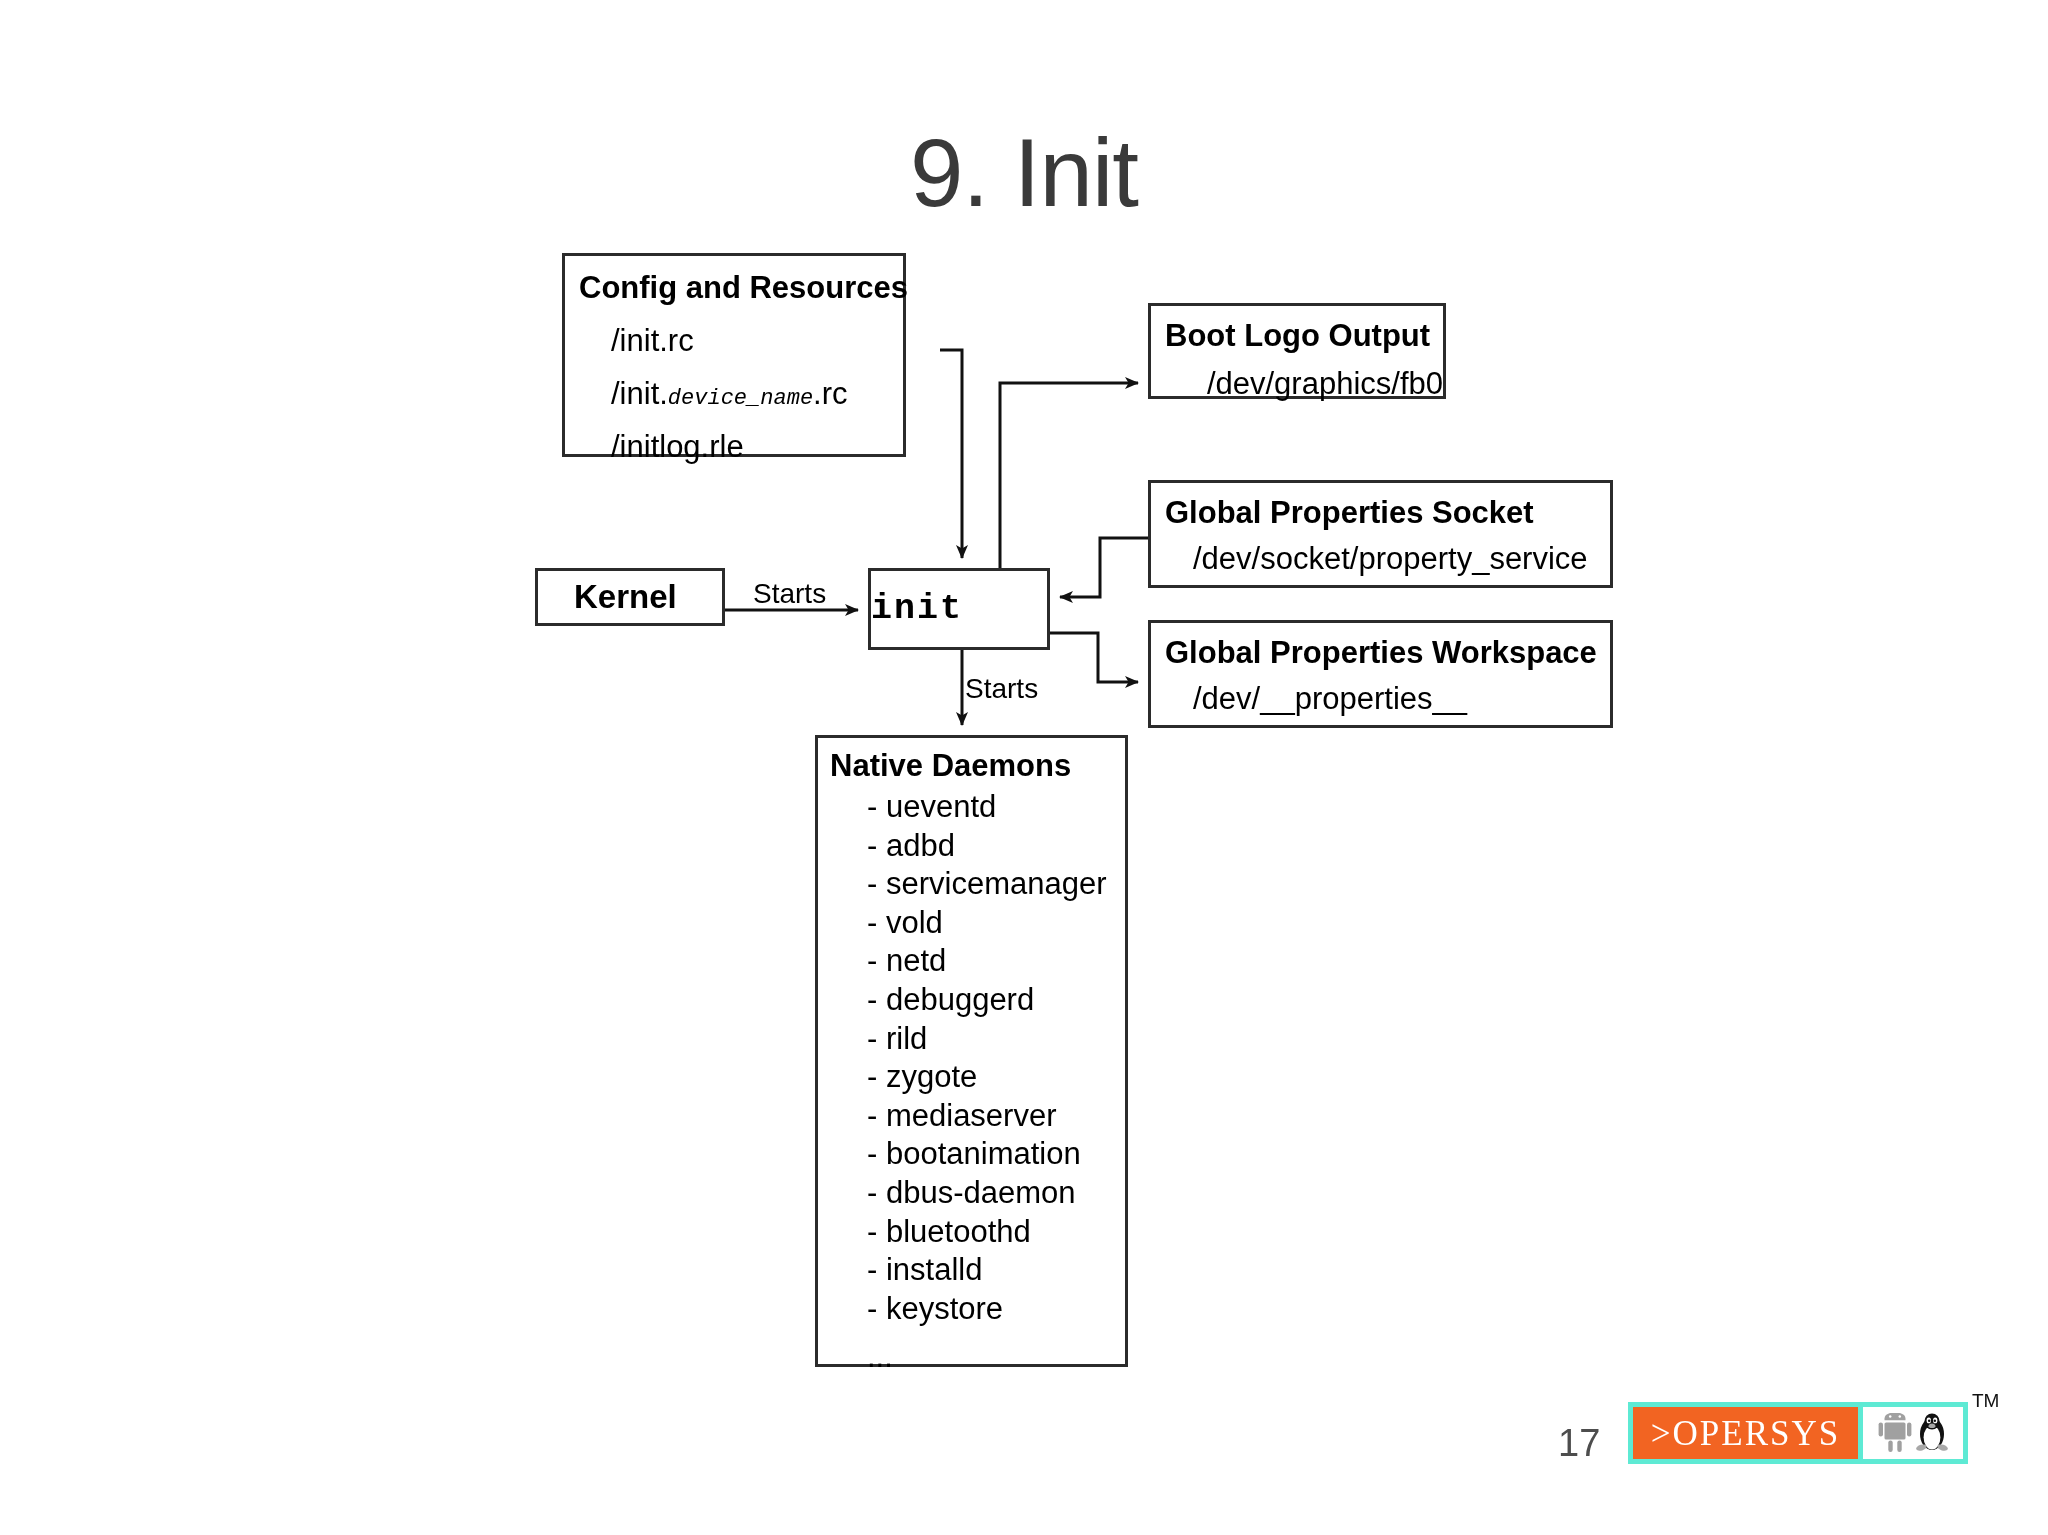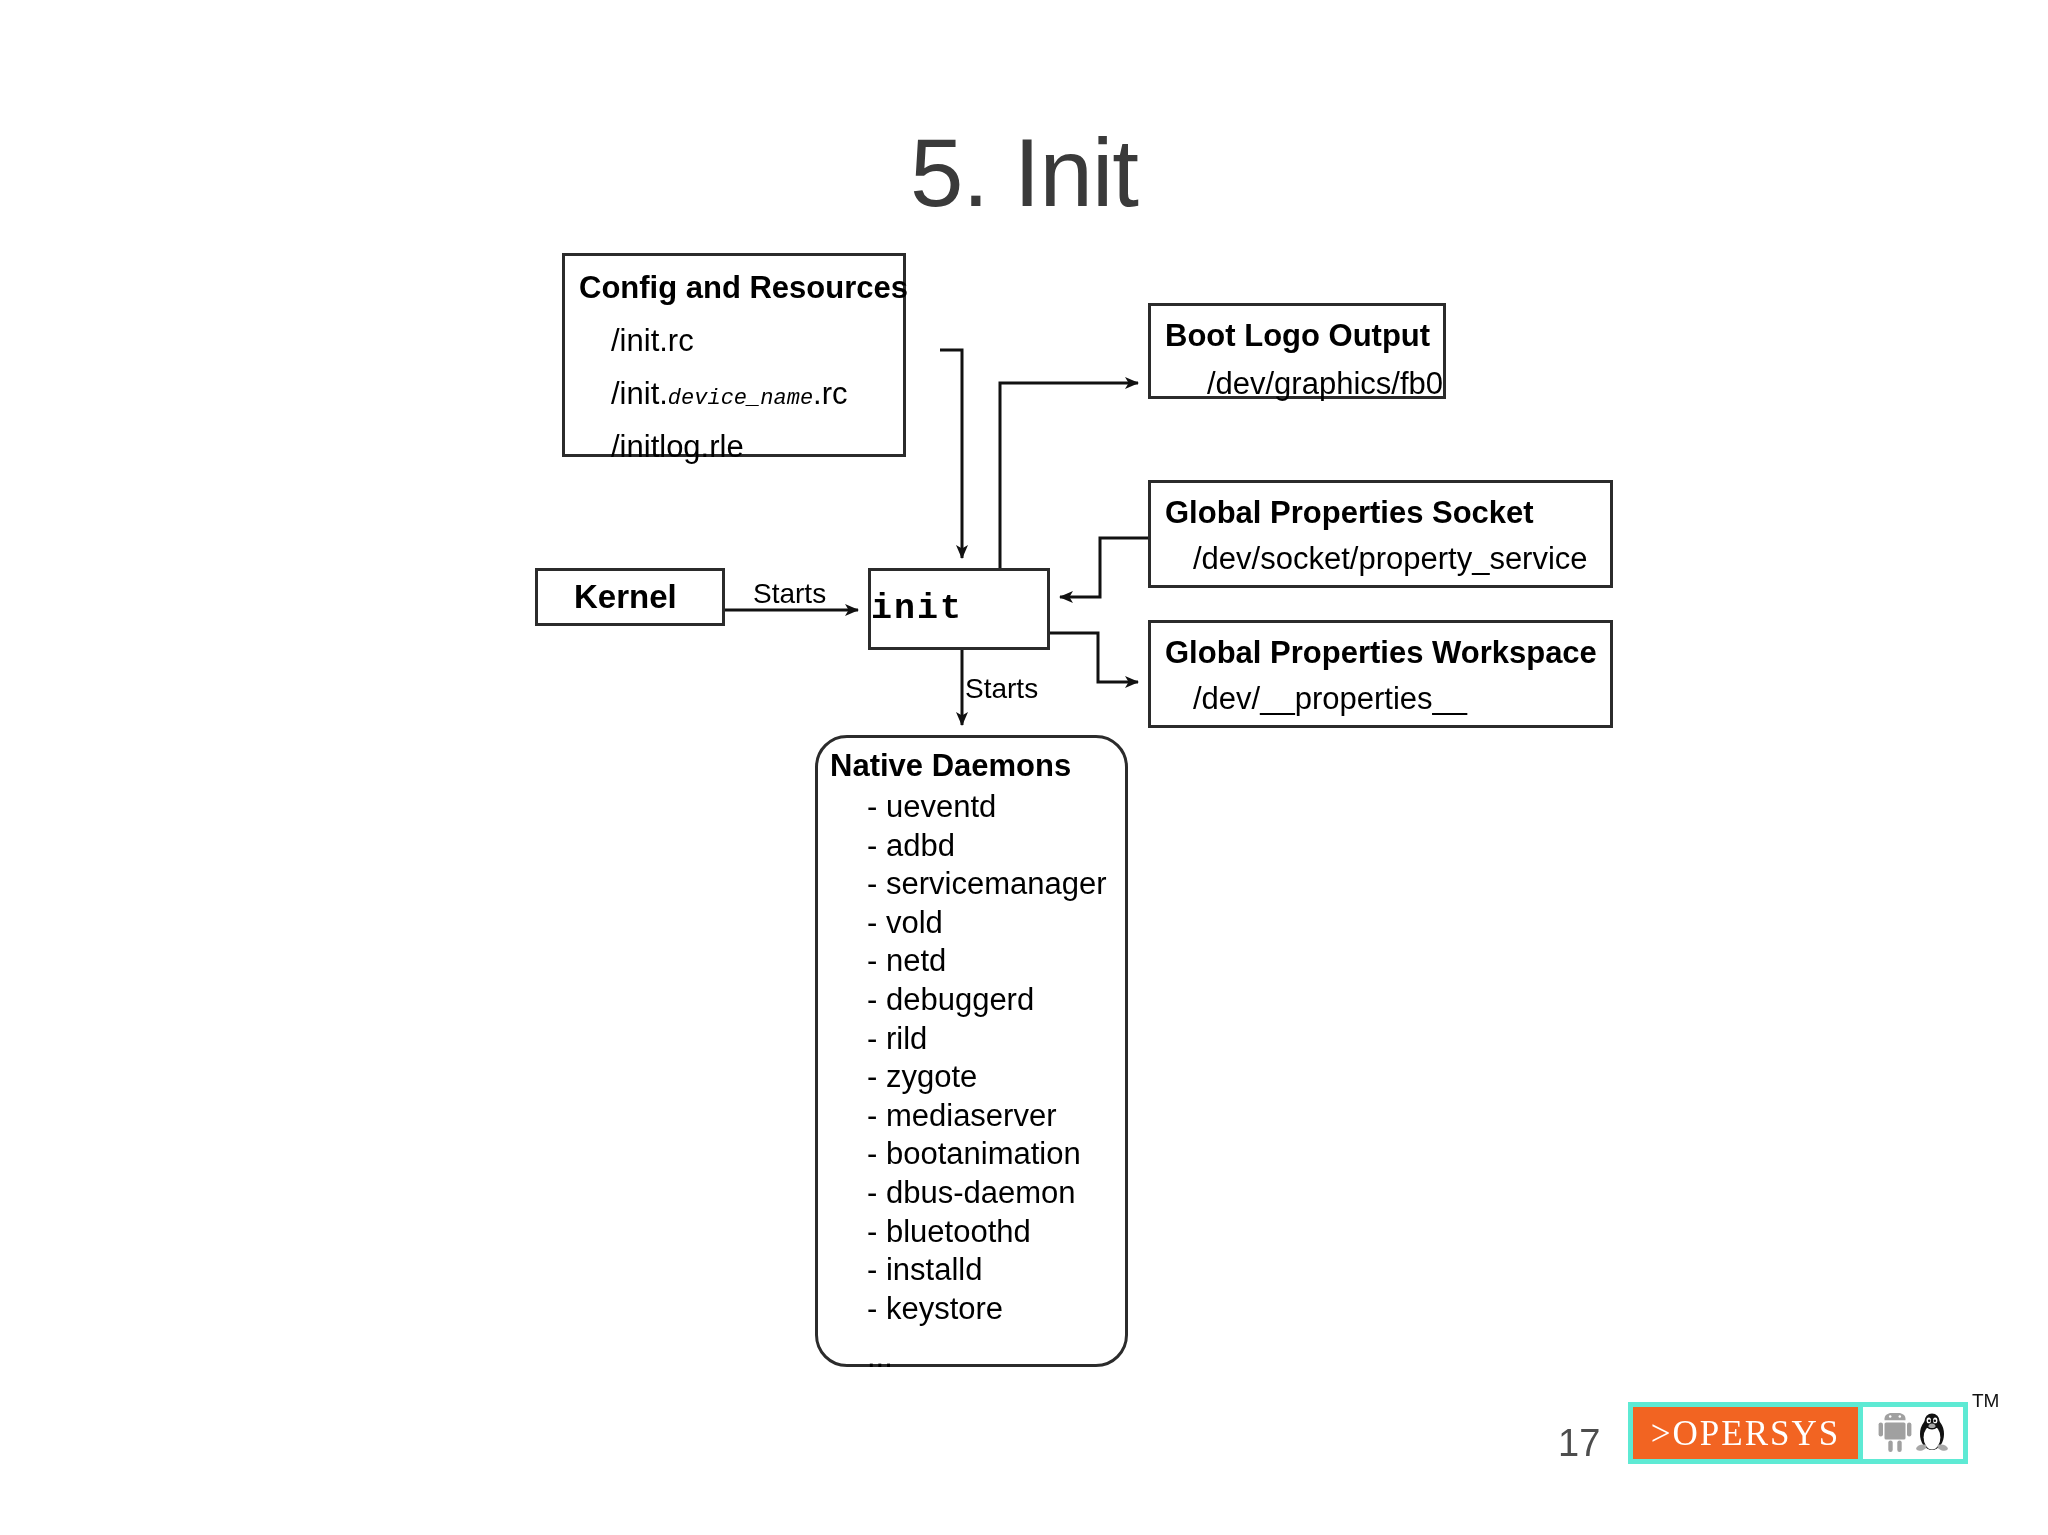--- a/index.html
+++ b/index.html
@@ -97,21 +97,20 @@
   #init-label {
     font-family: "Liberation Mono", "DejaVu Sans Mono", monospace;
     font-size: 35px;
     font-weight: bold;
     letter-spacing: 2px;
   }
 
   #box-daemons {
     left: 815px; top: 735px; width: 313px; height: 632px;
     padding: 10px 0 0 12px;
-    border-radius: 32px;
   }
   #daemon-title { font-size: 31px; font-weight: bold; margin-bottom: 4px; }
   .daemon-item {
     font-size: 31px;
     padding-left: 37px;
     line-height: 38.6px;
     white-space: nowrap;
   }
   #daemon-ellipsis {
     font-size: 31px;
@@ -188,21 +187,21 @@
     font-size: 19px;
     color: #111;
     font-weight: normal;
   }
 </style>
 </head>
 <body>
 
 <div id="slide">
 
-  <div id="slide-title">5. Init</div>
+  <div id="slide-title">9. Init</div>
 
   <svg id="edges" viewBox="0 0 2048 1535" xmlns="http://www.w3.org/2000/svg">
     <defs>
       <marker id="arrowhead" markerWidth="14" markerHeight="12" refX="13" refY="6" orient="auto" markerUnits="userSpaceOnUse">
         <path d="M0,0 L14,6 L0,12 L3.6,6 Z" fill="#111111"></path>
       </marker>
     </defs>
 
     <g>
       <path d="M 940,350 L 962,350 L 962,558" fill="none" stroke="#111111" stroke-width="3" marker-end="url(#arrowhead)"></path>

